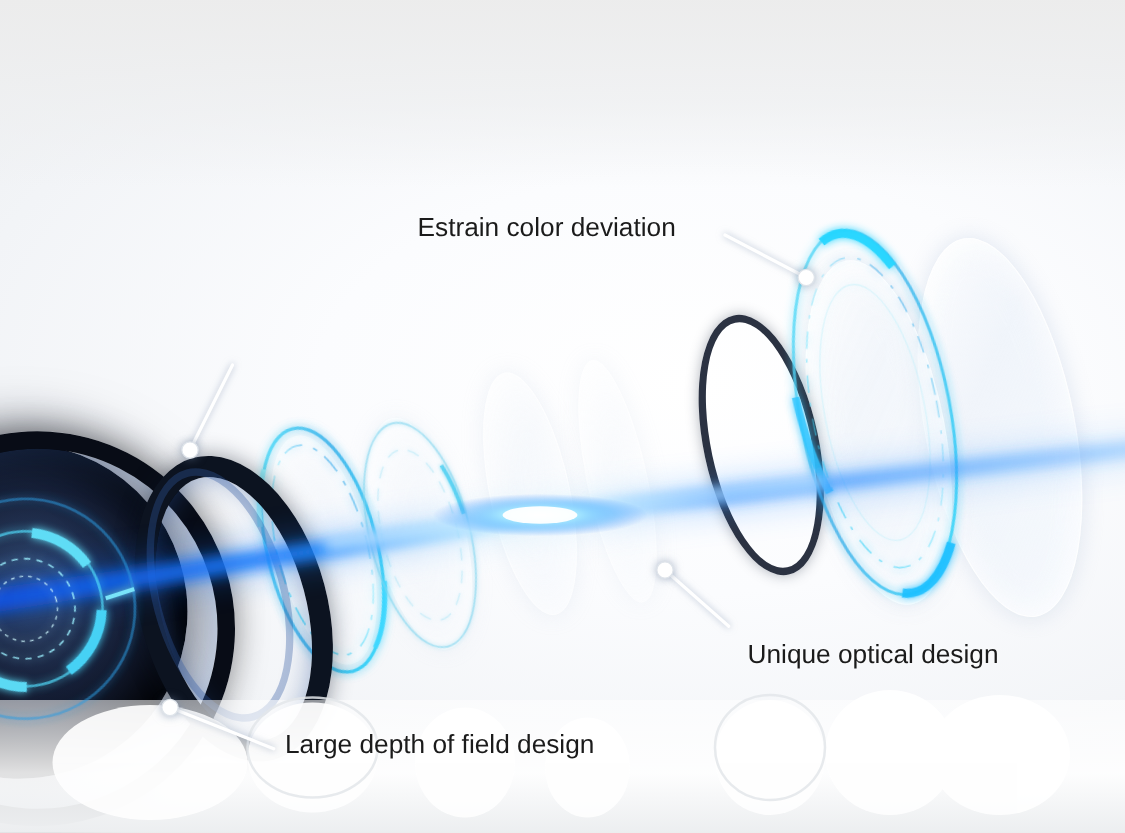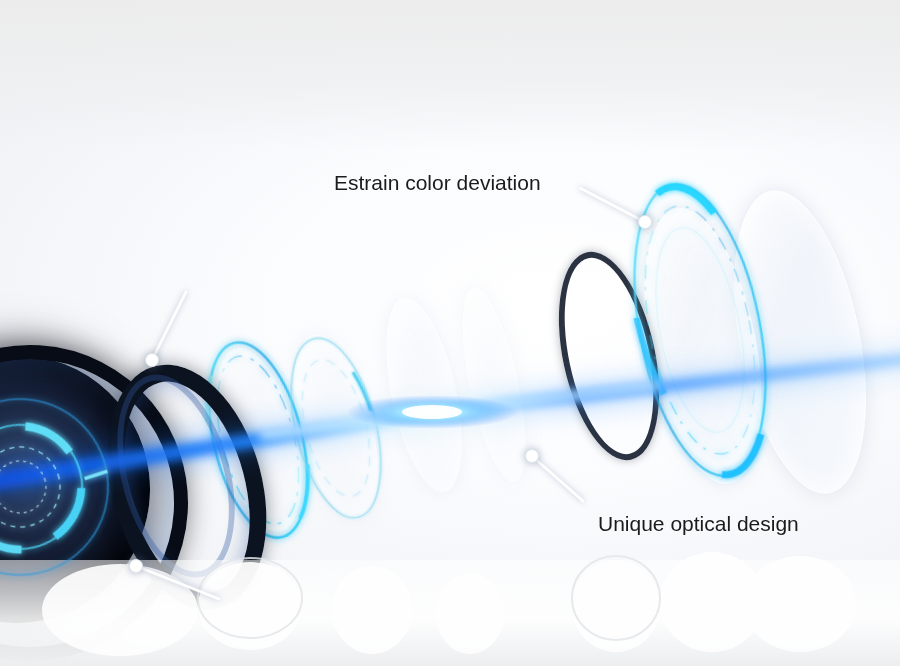--- a/index.html
+++ b/index.html
@@ -275,15 +275,16 @@
     <g fill="#ffffff" stroke="#dfe4ea" stroke-width="1" style="filter:drop-shadow(0 0 4px rgba(110,130,160,.6))">
       <circle cx="645" cy="222" r="6.5"></circle>
       <circle cx="152" cy="360" r="6.5"></circle>
       <circle cx="532" cy="456" r="6.5"></circle>
       <circle cx="136" cy="566" r="6.5"></circle>
     </g>
   </svg>
 
   <div class="callout" id="cal-estrain">Estrain color deviation</div>
   <div class="callout" id="cal-unique">Unique optical design</div>
+  <div class="callout" id="cal-large">Large depth of field design</div>
 
 
 </div>
 
 </body></html>

